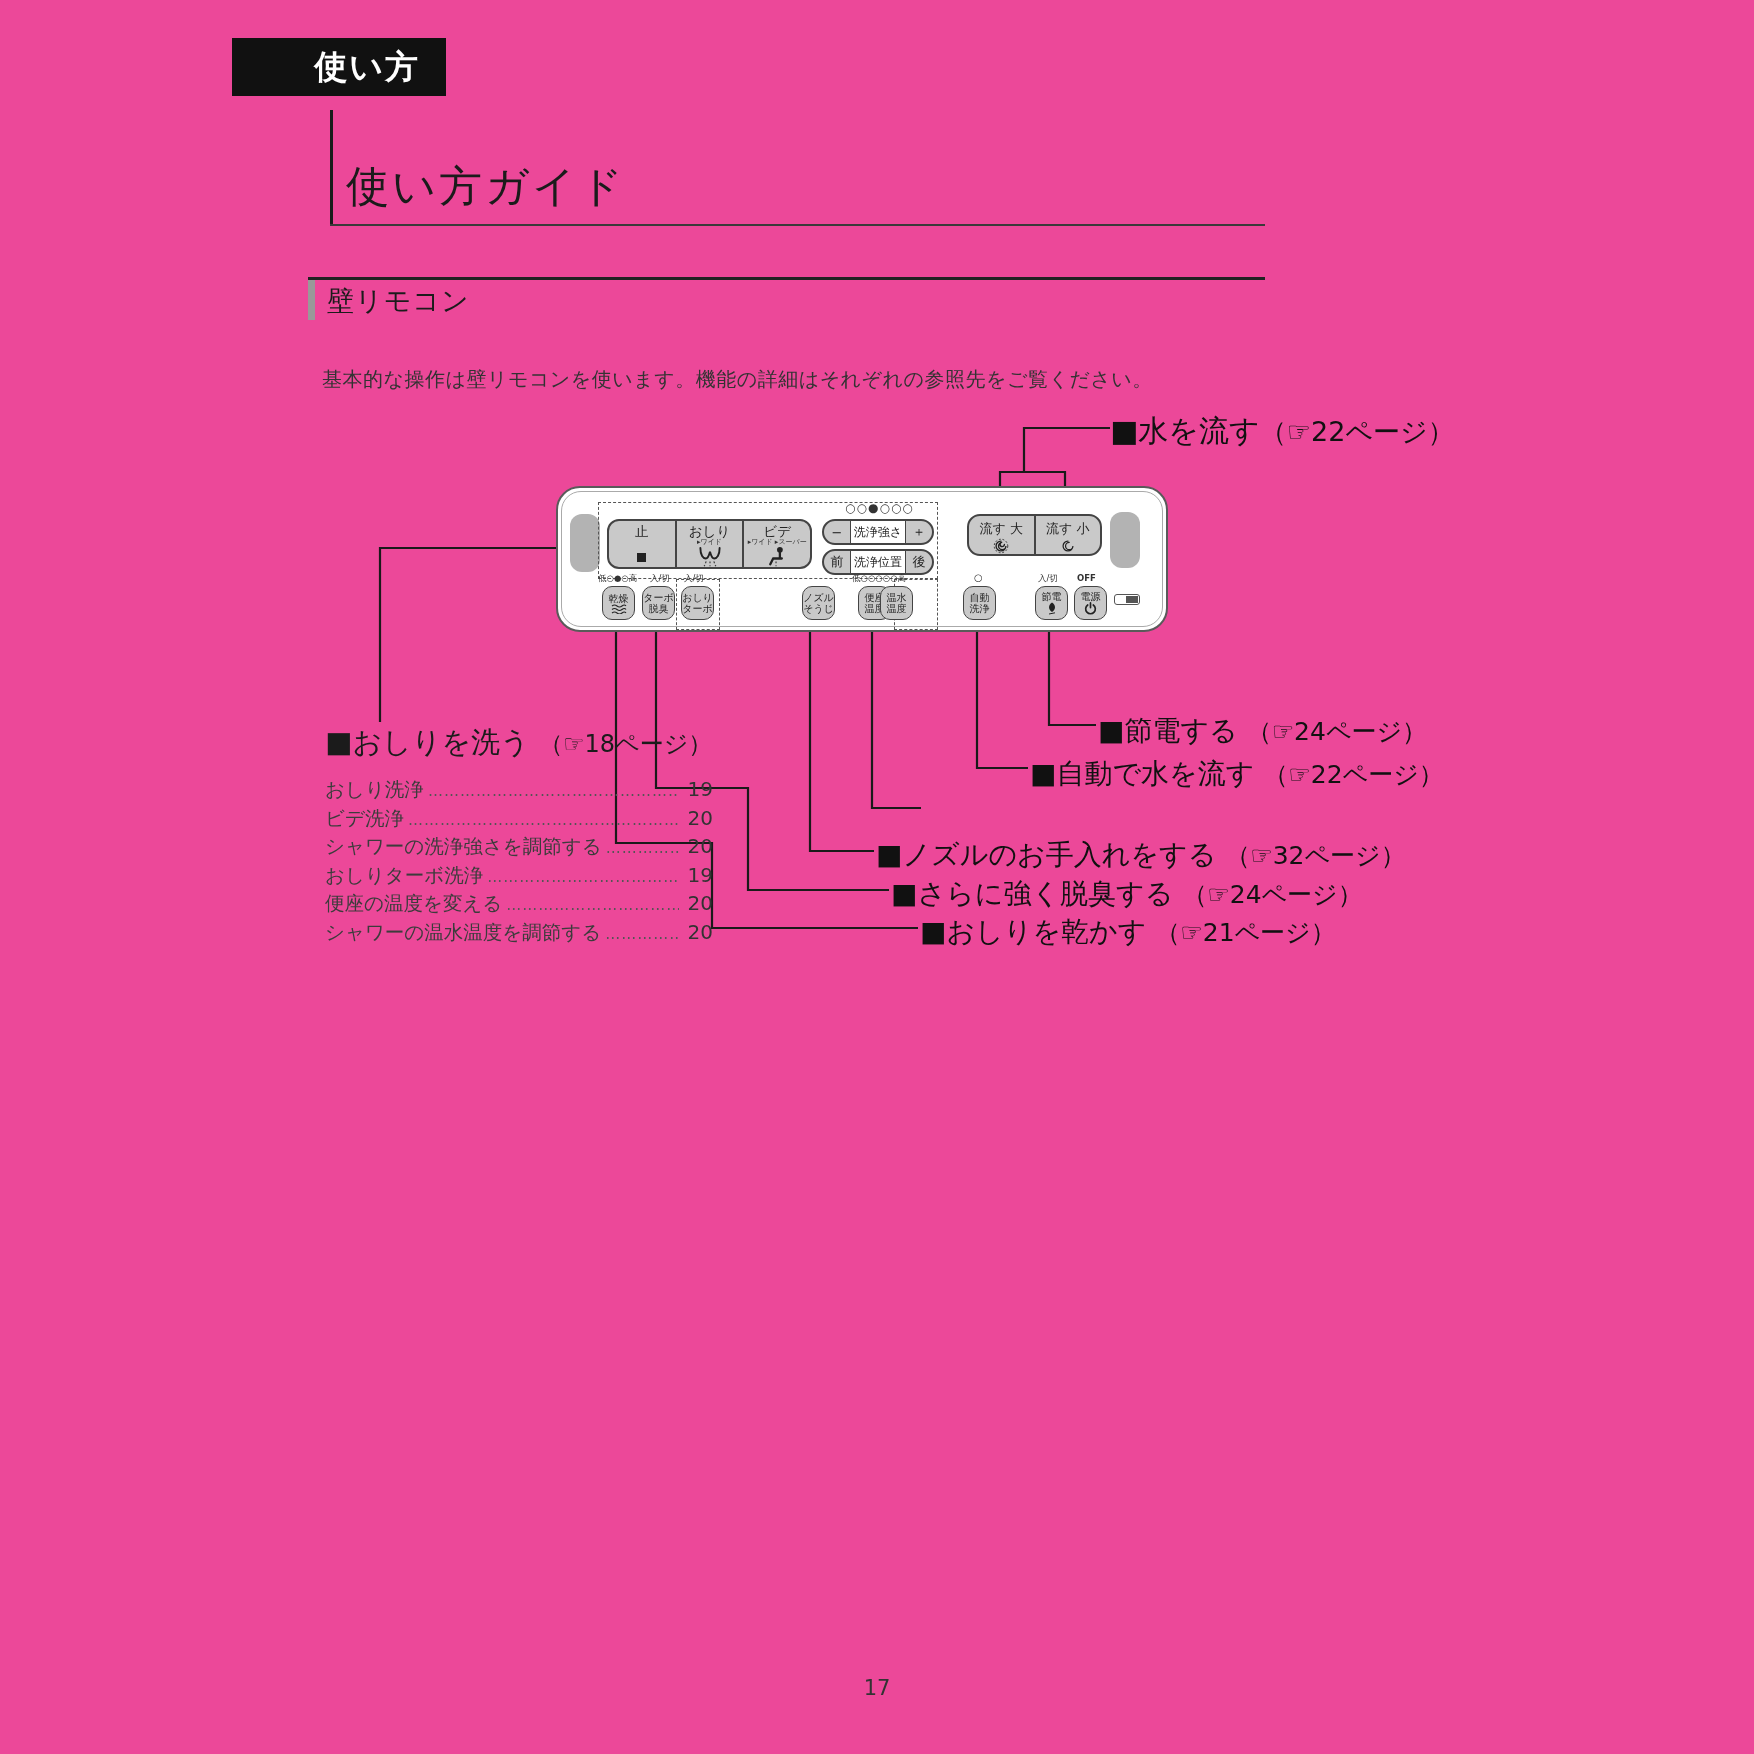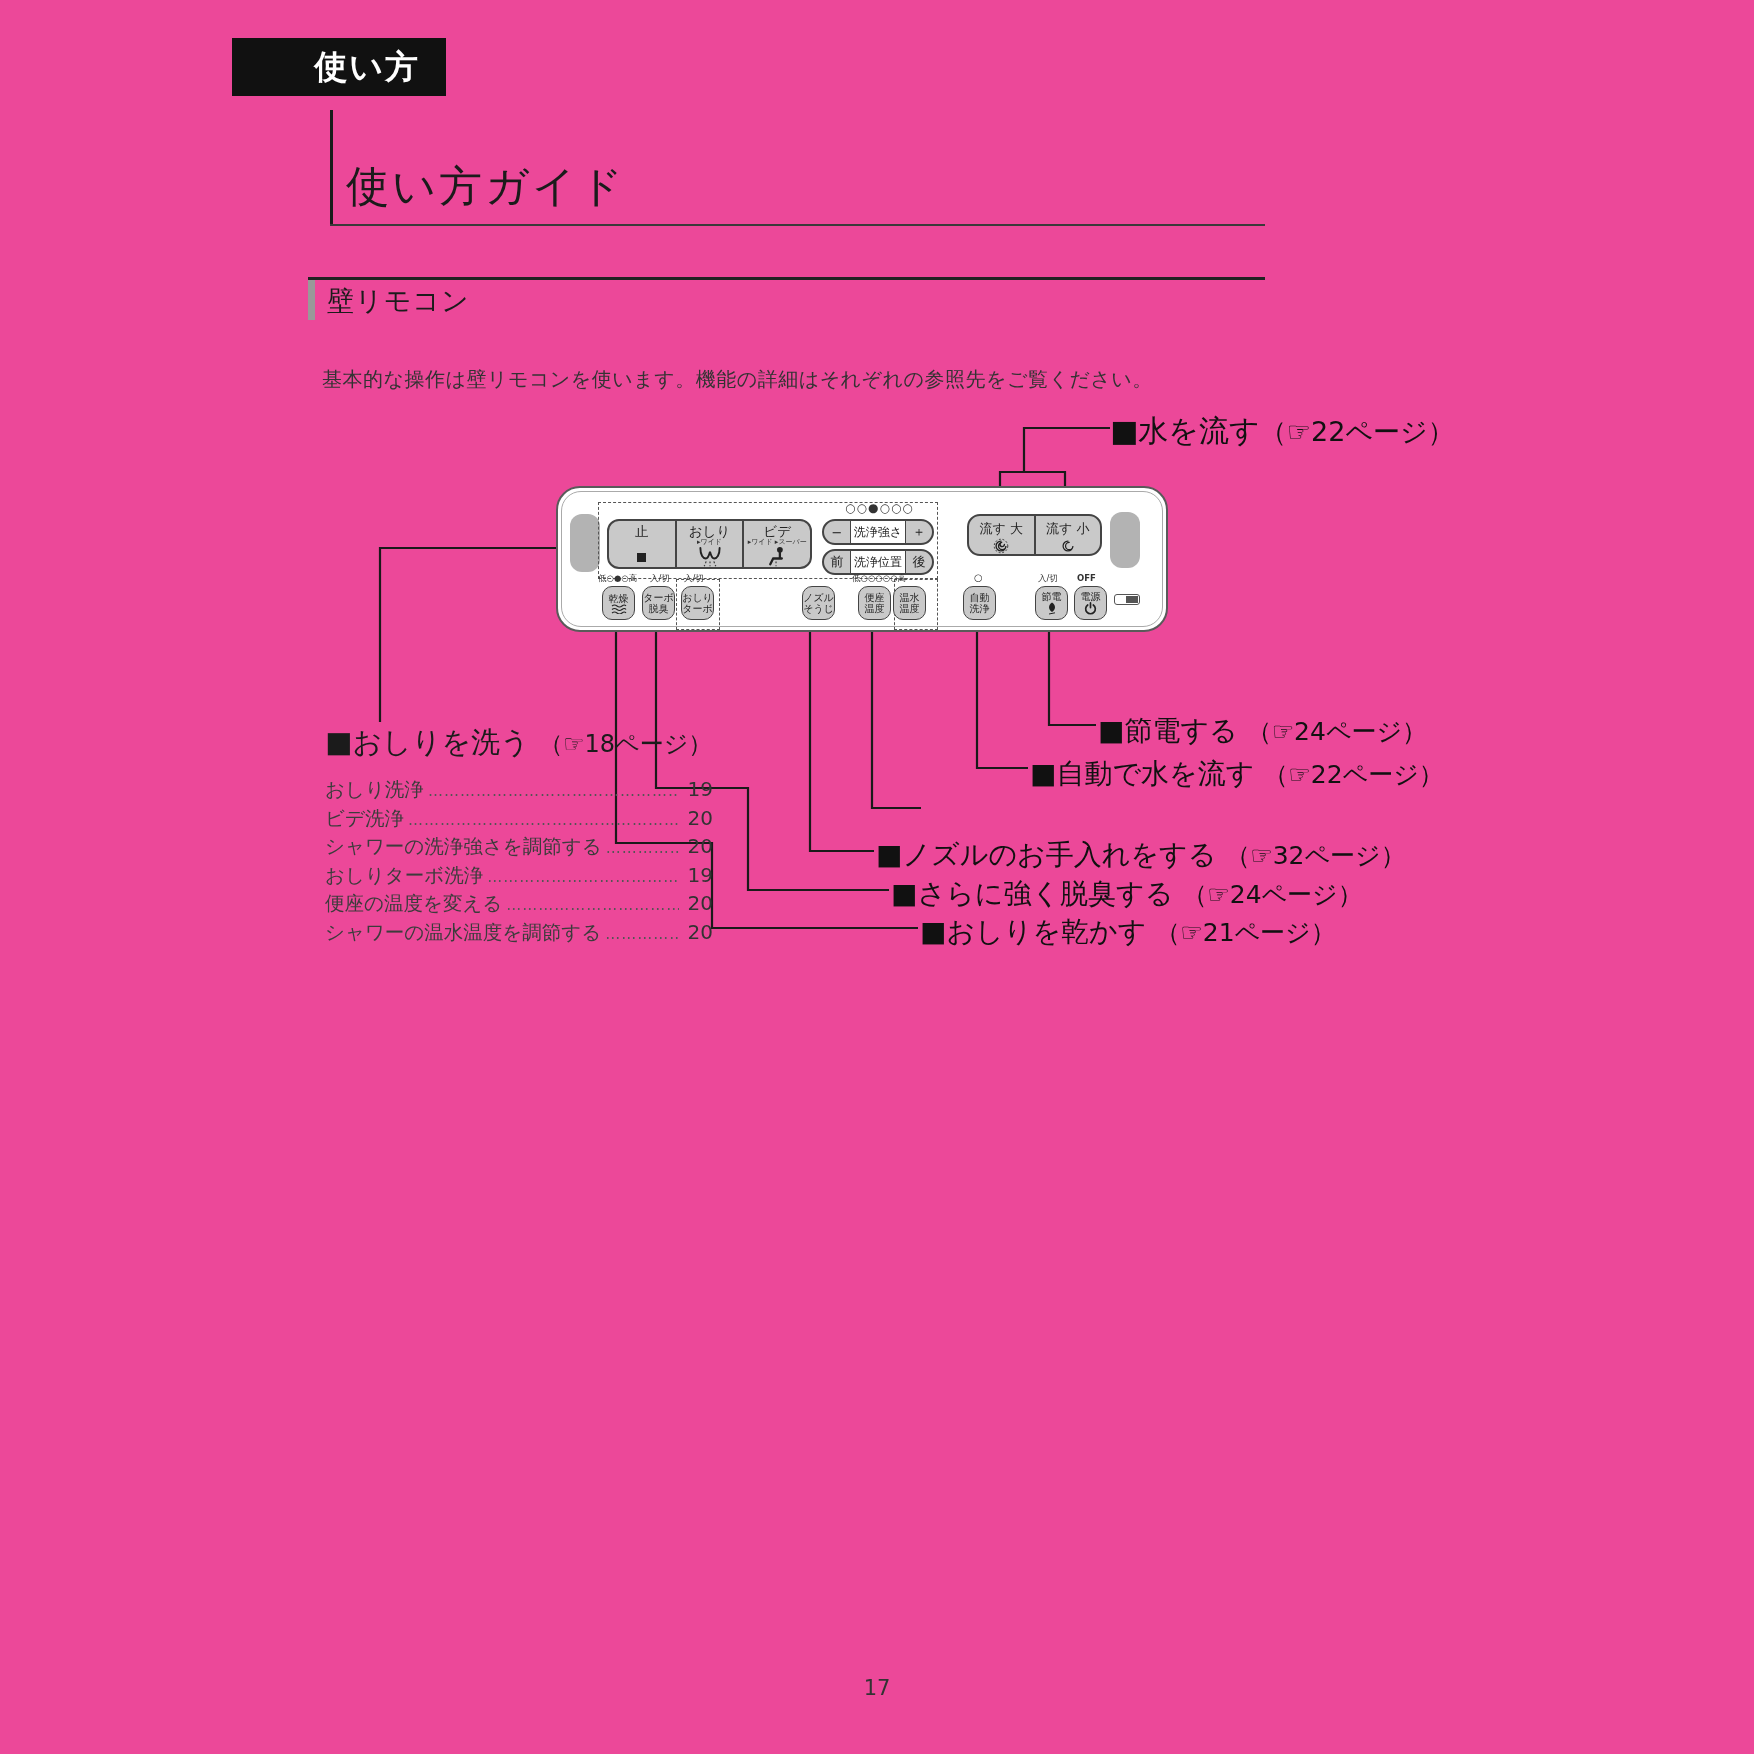--- a/index.html
+++ b/index.html
@@ -182,21 +182,21 @@
       <span>ターボ</span>
     </div>
     <div class="abs sbtn" style="left:244px;">
       <span>ノズル</span>
       <span>そうじ</span>
     </div>
     <div class="abs sbtn" style="left:300px;">
       <span>便座</span>
       <span>温度</span>
     </div>
-    <div class="abs sbtn" style="left:335px;text-align:center;">
+    <div class="abs sbtn" style="left:322px;text-align:center;">
       <span>温水</span>
       <span>温度</span>
     </div>
     <div class="abs sbtn" style="left:405px;">
       <span>自動</span>
       <span>洗浄</span>
     </div>
     <div class="abs sbtn" style="left:477px;">
       <span>節電</span>
       <svg width="12" height="13" viewBox="0 0 12 13">

